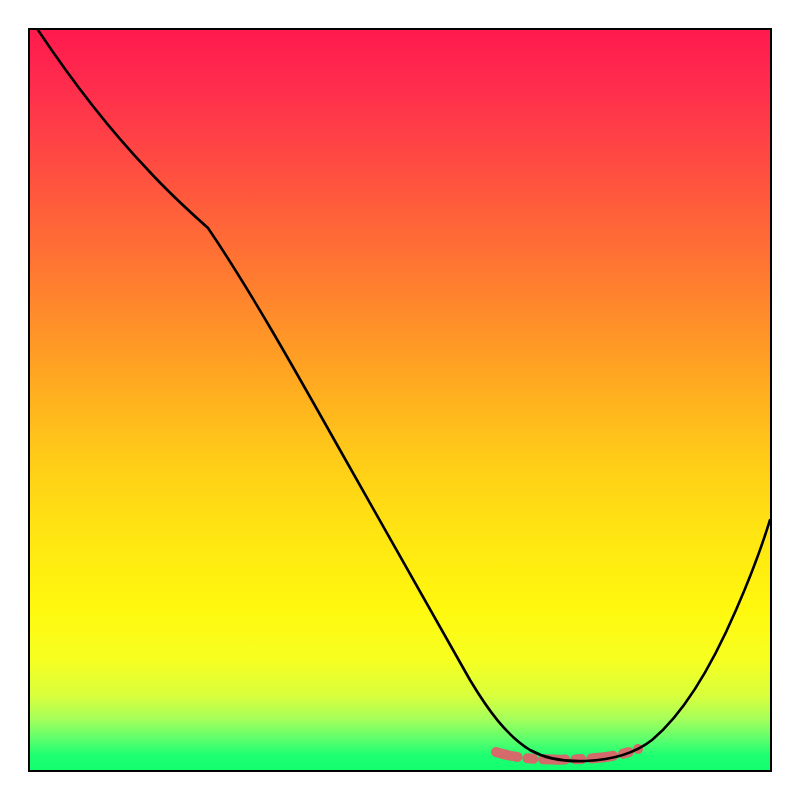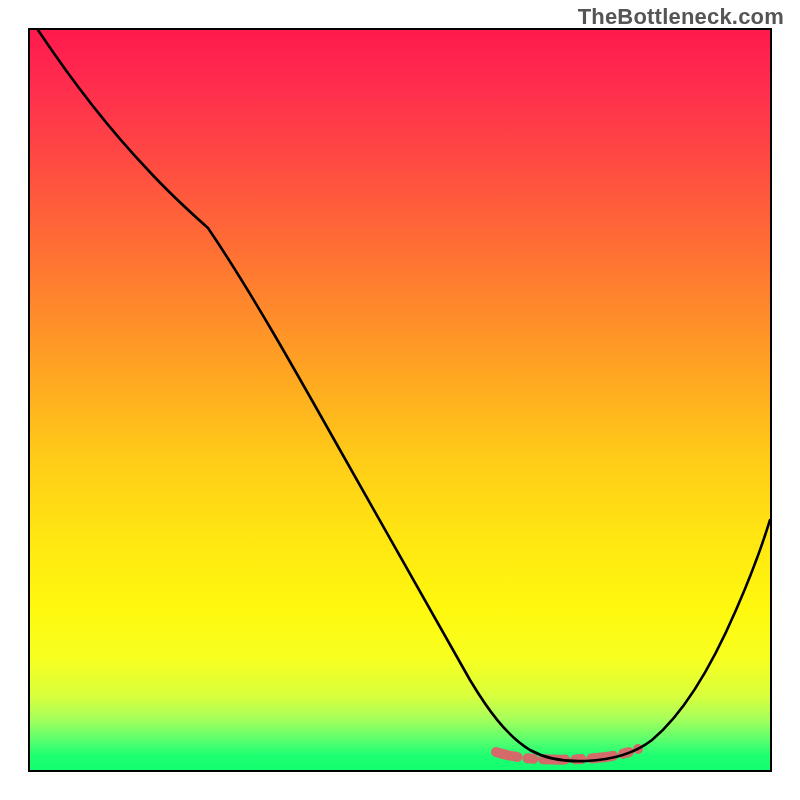--- a/index.html
+++ b/index.html
@@ -64,21 +64,20 @@
     inset: 0;
     width: 100%;
     height: 100%;
   }
 </style>
 </head>
 <body>
 
 <div class="stage">
 
-  <div class="watermark">TheBottleneck.com</div>
 
   <div class="plot-area">
     <div class="gradient"></div>
 
     <svg class="curve" viewBox="0 0 740 740" preserveAspectRatio="none">
 
       <g>
         <path d="M 466 722
                  C 478 726, 492 728, 505 729
                  C 524 730, 546 730, 566 728

